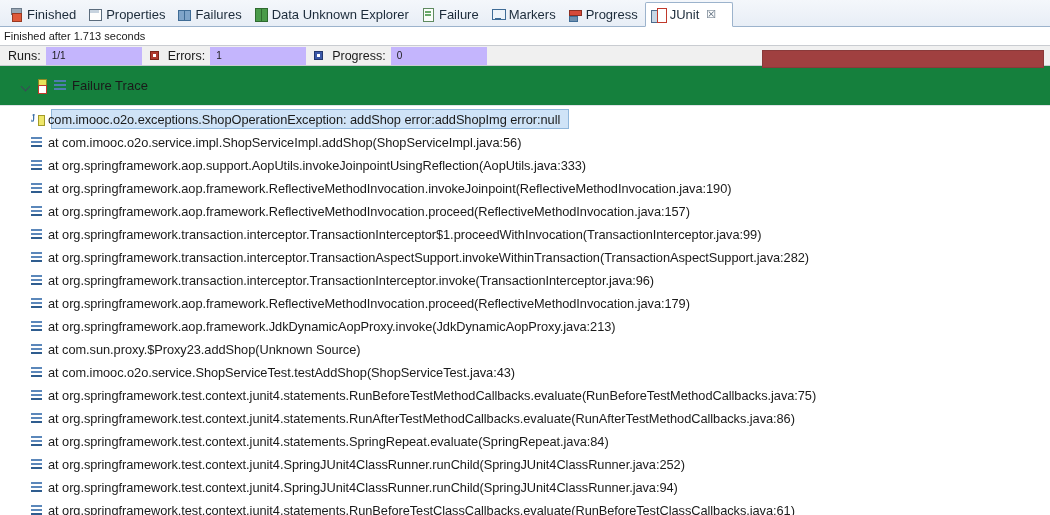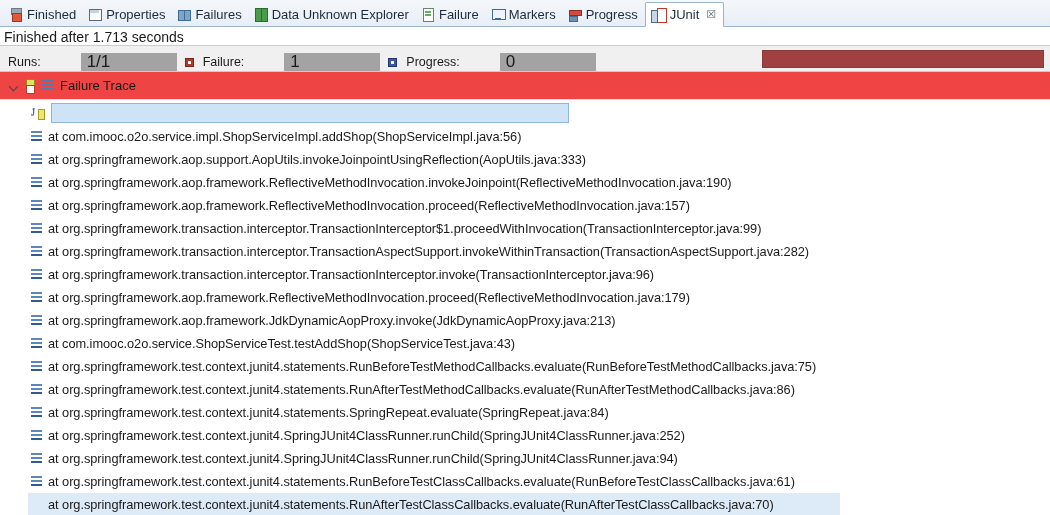--- a/index.html
+++ b/index.html
@@ -20,21 +20,21 @@
   }
   .tab{
     display:flex; align-items:center; gap:4px;
     height:24px; padding:0 7px 0 5px;
     font-size:13px; color:#1c2b3a; white-space:nowrap;
     position:relative; border-radius:2px 2px 0 0;
   }
   .tab.active{
     background:#ffffff;
     border:1px solid #9cb3cc; border-bottom:1px solid #ffffff;
-    height:25px; margin-bottom:-1px; padding-right:7px;
+    height:25px; margin-bottom:-1px; padding-right:16px;
     box-shadow:0 -1px 0 #ffffff inset;
   }
   .tab .lbl{ font-size:13px; }
   .tab .closex{
     font-size:11px; color:#5a6b7c; margin-left:3px; line-height:1;
   }
   .tabicon{ width:14px; height:14px; position:relative; display:inline-block; flex:none; }
 
   
   .ic-markers::before{content:"";position:absolute;left:2px;top:1px;width:9px;height:5px;background:#9aa7b4;border:1px solid #6c7b8a;}
@@ -53,50 +53,50 @@
   .ic-progress::after{content:"";position:absolute;left:1px;top:9px;width:7px;height:4px;background:#6f8fae;border:1px solid #3f6c96;}
   .ic-junit{ width:15px; }
   .ic-junit::before{content:"";position:absolute;left:0px;top:2px;width:7px;height:11px;background:#c7d6e5;border:1px solid #4d6c8c;}
   .ic-junit::after{content:"";position:absolute;left:6px;top:0px;width:8px;height:13px;background:#ffffff;border:1px solid #c0392b;
     box-shadow:inset 0 0 0 1px #ffffff;}
   .ic-junit .ju{position:absolute;left:7px;top:1px;font-size:9px;color:#c0392b;font-weight:bold;line-height:11px;font-family:"Liberation Serif",serif;}
 
   
   .statusline{
     height:19px; width:1050px; background:#ffffff;
-    display:flex; align-items:flex-end; padding-left:4px;
-    font-size:14px; color:#1a1a1a; border-bottom:1px solid #c9ccd1;
+    display:flex; align-items:center; padding-left:4px;
+    font-size:11px; color:#1a1a1a; border-bottom:1px solid #c9ccd1;
   }
 
   
   .counters{
-    position:relative; height:26px; width:1050px;
+    position:relative; height:20px; width:1050px;
     background:#f0f0f0; border-bottom:1px solid #c9ccd1;
-    display:flex; align-items:flex-end;
+    display:flex; align-items:center;
   }
   .counter{ display:flex; align-items:center; height:18px; font-size:12.5px; color:#1a1a1a; }
   .counter .ctitle{ padding:0 5px 0 8px; }
   .counter .cval{
-    background:#a3a3a3; height:18px; line-height:18px;
-    padding:0 6px; min-width:96px; font-size:17px;margin-left:35px;
+    background:#c4b5fd; height:18px; line-height:18px;
+    padding:0 6px; min-width:96px; font-size:10px;
   }
   .sqicon{ width:9px;height:9px;display:inline-block;margin-left:8px;margin-right:1px;flex:none; }
   .sq-err{ background:#b03a2e; border:1px solid #7b2418; }
   .sq-err::after{content:"";display:block;width:3px;height:3px;background:#ffffff;margin:2px auto;}
   .sq-fail{ background:#3a57a8; border:1px solid #23376e; }
   .sq-fail::after{content:"";display:block;width:3px;height:3px;background:#ffffff;margin:2px auto;}
   .progressbar{
     position:absolute; left:762px; top:4px; width:282px; height:18px;
     background:#a04040; border:1px solid #8a3a3a;
   }
 
   
   .ftheader{
-    height:28px; width:1050px; background:#ef4444;
-    display:flex; align-items:center; gap:5px; padding-left:8px;
+    height:40px; width:1050px; background:#15803d;
+    display:flex; align-items:center; gap:5px; padding-left:20px;
     font-size:13px; color:#1a1a1a; border-bottom:1px solid #dfe3e8;
   }
   .chev{ width:12px;height:12px;position:relative;display:inline-block;flex:none; }
   .chev::before{content:"";position:absolute;left:2px;top:3px;width:6px;height:6px;
     border-left:1.6px solid #3c4a57;border-bottom:1.6px solid #3c4a57;transform:rotate(-45deg);}
   .ftmini{ width:11px;height:13px;position:relative;display:inline-block;flex:none; }
   .ftmini::before{content:"";position:absolute;left:1px;top:0px;width:7px;height:7px;background:#e8e25a;border:1px solid #8d8a22;}
   .ftmini::after{content:"";position:absolute;left:1px;top:6px;width:7px;height:7px;background:#ffffff;border:1px solid #c0392b;}
   .ftlines{ width:14px;height:13px;position:relative;display:inline-block;flex:none; }
   .ftlines::before{
@@ -190,21 +190,21 @@
     <span>Finished after 1.713 seconds</span>
   </div>
 
   <div class="counters">
     <div class="counter">
       <span class="ctitle">Runs:</span>
       <span class="cval">1/1</span>
     </div>
     <div class="counter">
       <span class="sqicon sq-err"></span>
-      <span class="ctitle">Failure:</span>
+      <span class="ctitle">Errors:</span>
       <span class="cval">1</span>
     </div>
     <div class="counter">
       <span class="sqicon sq-fail"></span>
       <span class="ctitle">Progress:</span>
       <span class="cval">0</span>
     </div>
     <div class="progressbar"></div>
   </div>
 
@@ -214,20 +214,21 @@
     <span class="ftlines"></span>
     <span>Failure Trace</span>
   </div>
 
   <div class="tracelist" id="tracelist">
       <div class="row selected">
         <div class="selbox" style="width: 518.25px;"></div>
         <span class="rowicon excicon">
           <span class="jg">J</span>
         </span>
+        <span class="rowtext">com.imooc.o2o.exceptions.ShopOperationException: addShop error:addShopImg error:null</span>
       </div>
       <div class="row">
         <span class="rowicon frameicon"></span>
         <span class="rowtext">at com.imooc.o2o.service.impl.ShopServiceImpl.addShop(ShopServiceImpl.java:56)</span>
       </div>
       <div class="row">
         <span class="rowicon frameicon"></span>
         <span class="rowtext">at org.springframework.aop.support.AopUtils.invokeJoinpointUsingReflection(AopUtils.java:333)</span>
       </div>
       <div class="row">
@@ -250,20 +251,24 @@
         <span class="rowicon frameicon"></span>
         <span class="rowtext">at org.springframework.transaction.interceptor.TransactionInterceptor.invoke(TransactionInterceptor.java:96)</span>
       </div>
       <div class="row">
         <span class="rowicon frameicon"></span>
         <span class="rowtext">at org.springframework.aop.framework.ReflectiveMethodInvocation.proceed(ReflectiveMethodInvocation.java:179)</span>
       </div>
       <div class="row">
         <span class="rowicon frameicon"></span>
         <span class="rowtext">at org.springframework.aop.framework.JdkDynamicAopProxy.invoke(JdkDynamicAopProxy.java:213)</span>
+      </div>
+      <div class="row">
+        <span class="rowicon frameicon"></span>
+        <span class="rowtext">at com.sun.proxy.$Proxy23.addShop(Unknown Source)</span>
       </div>
       <div class="row">
         <span class="rowicon frameicon"></span>
         <span class="rowtext">at com.imooc.o2o.service.ShopServiceTest.testAddShop(ShopServiceTest.java:43)</span>
       </div>
       <div class="row">
         <span class="rowicon frameicon"></span>
         <span class="rowtext">at org.springframework.test.context.junit4.statements.RunBeforeTestMethodCallbacks.evaluate(RunBeforeTestMethodCallbacks.java:75)</span>
       </div>
       <div class="row">

